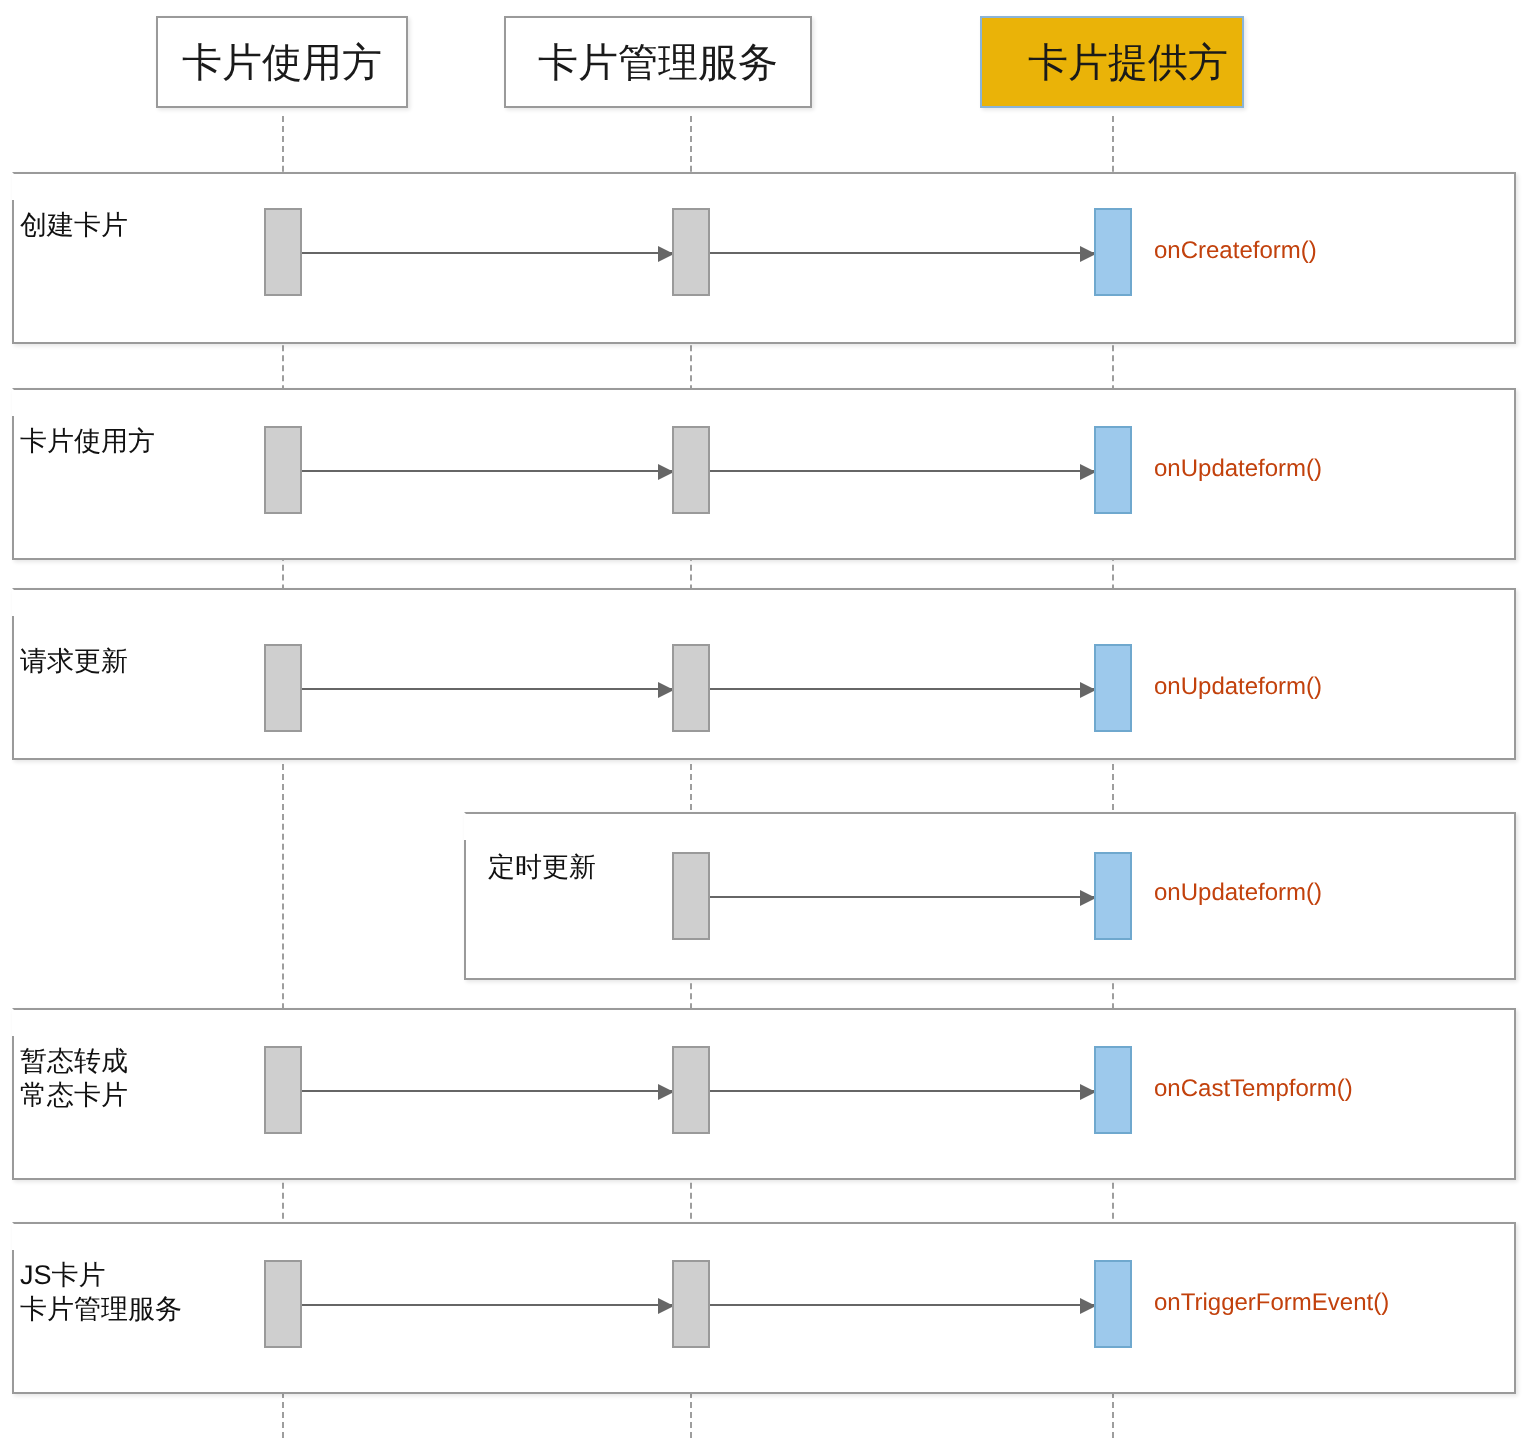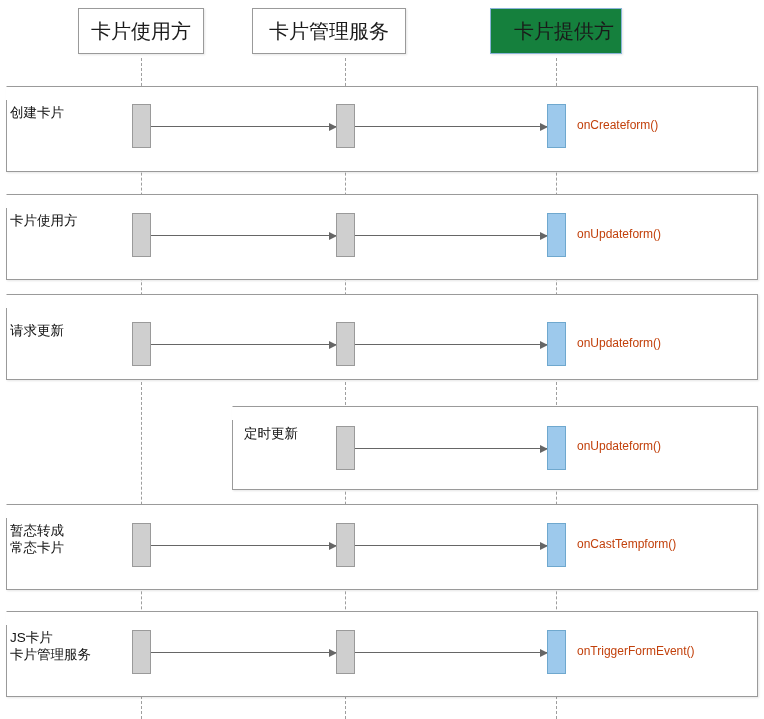--- a/index.html
+++ b/index.html
@@ -34,21 +34,21 @@
     border: 1px solid #9a9a9a;
     background: #ffffff;
     display: flex;
     align-items: center;
     justify-content: center;
     font-size: 20px;
     color: #1a1a1a;
     box-shadow: 1px 1px 2px rgba(0,0,0,0.10);
   }
   .participant.highlight {
-    background: #15803d;
+    background: #eab308;
     border-color: #8ab4d8;
     padding-left: 16px;
   }
   
   .frag {
     position: absolute;
     box-sizing: border-box;
     border: 1px solid #9a9a9a;
     background: #ffffff;
     box-shadow: 1px 1px 2px rgba(0,0,0,0.10);

